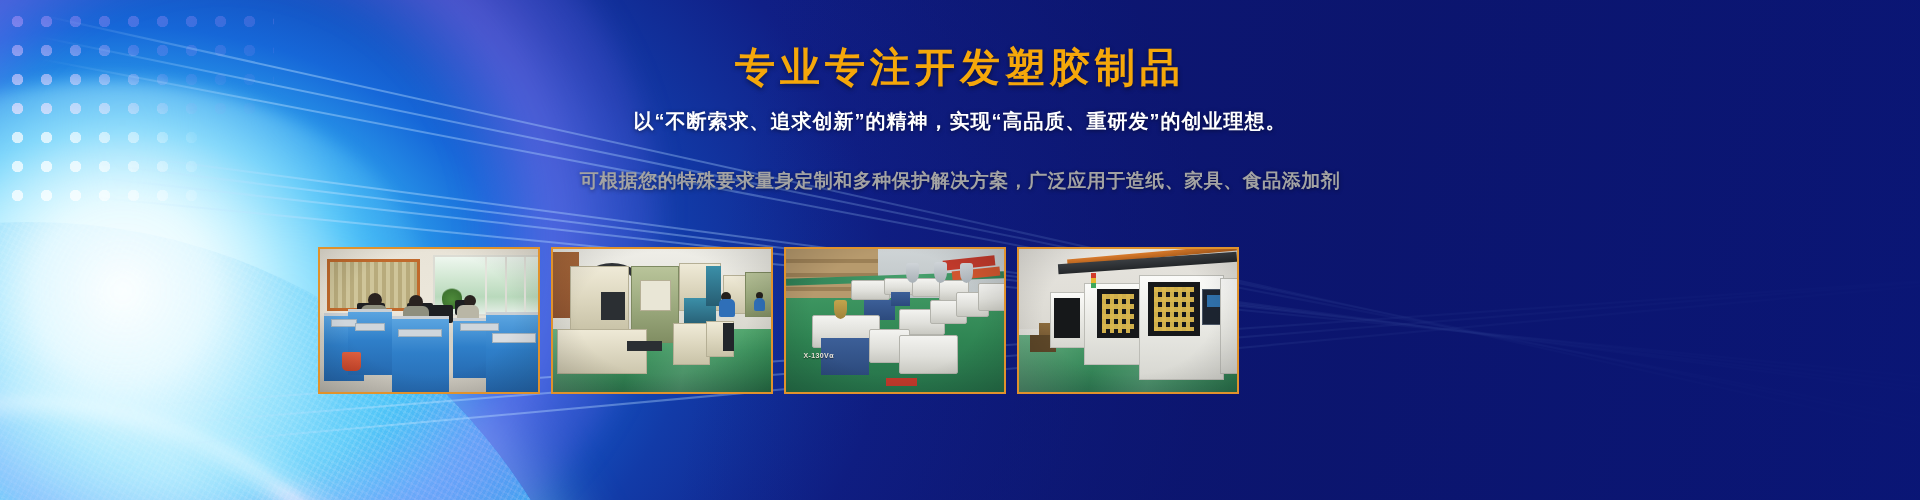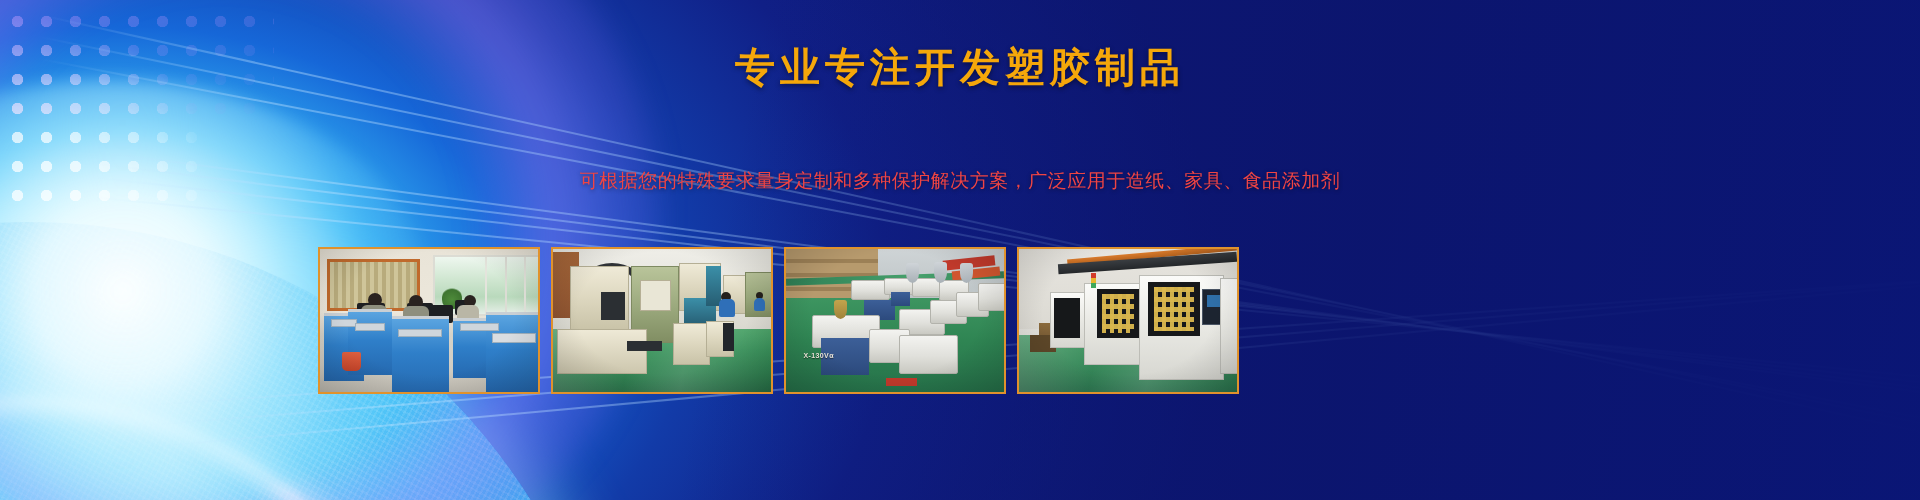--- a/index.html
+++ b/index.html
@@ -204,23 +204,23 @@
     color: #ffffff;
     text-shadow: 0 1px 4px rgba(0,0,0,0.5);
     white-space: nowrap;
   }
 
   .desc {
     position: absolute;
     left: 0;
     right: 0;
     font-size: 19px;
-    font-weight: normal;
+    font-weight: bold;
     letter-spacing: 0.5px;
-    color: #ef4444;
+    color: #a3a3a3;
     text-shadow: 0 1px 4px rgba(0,0,0,0.45);
     white-space: nowrap;
   }
   .desc-1 { top: 168px; }
   .desc-2 { top: 205px; }
 
   
   .photos {
     position: absolute;
     left: 318px;
@@ -355,20 +355,21 @@
     <div class="ray" style="top:36px;  transform: rotate(11.6deg); left:40px;"></div>
     <div class="ray" style="top:58px;  transform: rotate(10.8deg); left:40px;"></div>
     <div class="ray" style="top:404px; transform: rotate(-4.0deg); left:150px;"></div>
     <div class="ray" style="top:424px; transform: rotate(-4.6deg); left:150px;"></div>
     <div class="ray" style="top:446px; transform: rotate(-5.2deg); left:150px;"></div>
   </div>
   <div class="bg-deep-right"></div>
 
   <div class="content">
     <div class="title">专业专注开发塑胶制品</div>
+    <div class="subtitle">以“不断索求、追求创新”的精神，实现“高品质、重研发”的创业理想。</div>
     <div class="desc desc-1">可根据您的特殊要求量身定制和多种保护解决方案，广泛应用于造纸、家具、食品添加剂</div>
   </div>
 
   <div class="photos">
 
     <div class="photo">
       <div class="photo-inner">
         <div class="p1-bg"></div>
         <div class="p1-window"></div>
         <div class="p1-window" style="left:85%; width:15%;"></div>

